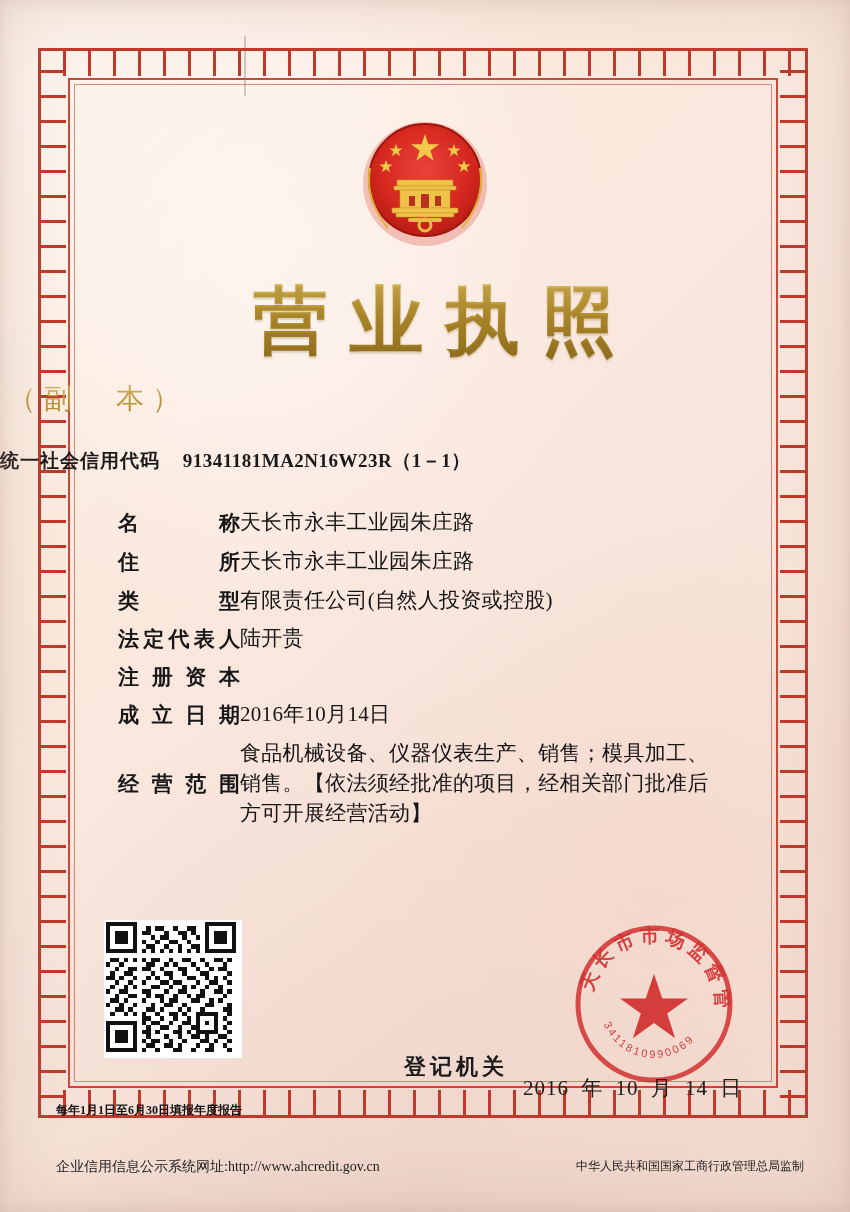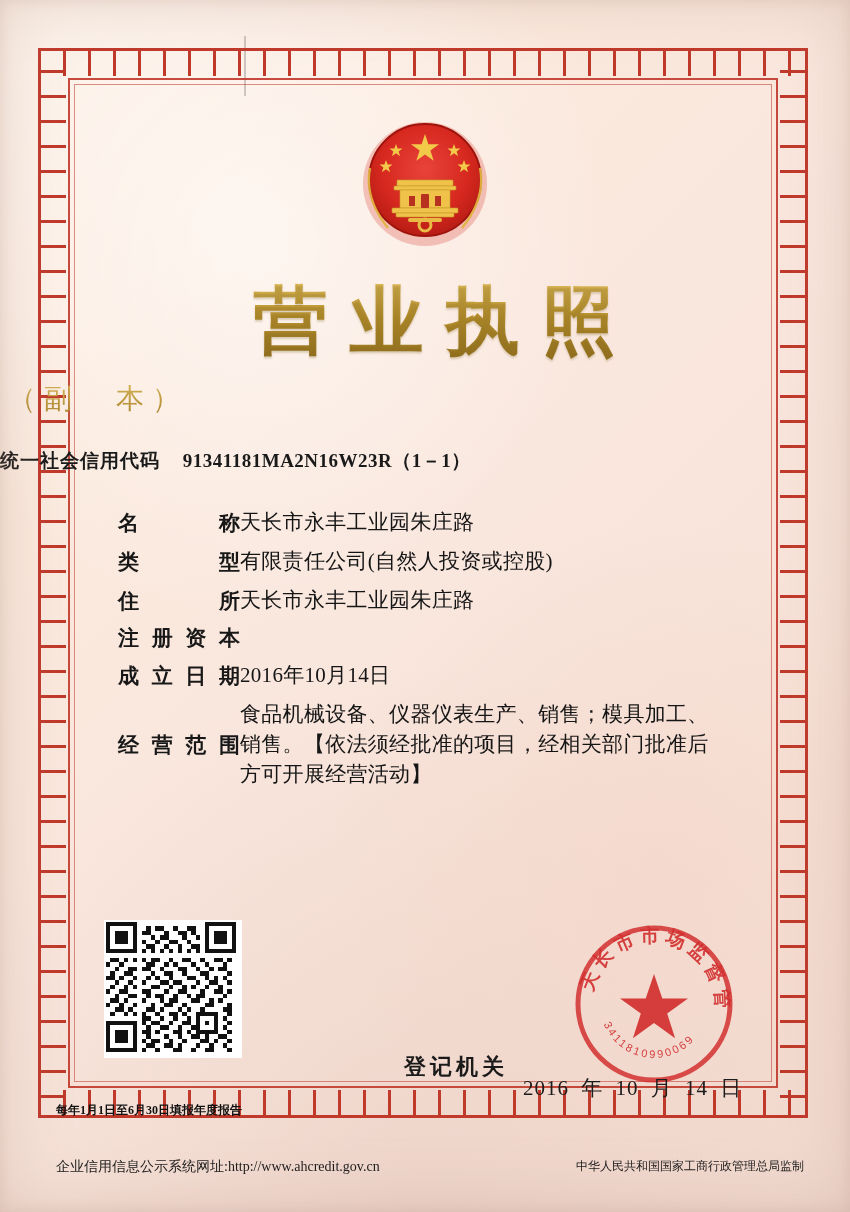--- a/index.html
+++ b/index.html
@@ -345,26 +345,30 @@
     <span class="label">统一社会信用代码</span>
     <span class="value">91341181MA2N16W23R（1－1）</span>
   </div>
 
   <div class="fields">
     <div class="field">
       <div class="fl">名称</div>
       <div class="fv">天长市永丰工业园朱庄路</div>
     </div>
     <div class="field">
+      <div class="fl">住所</div>
+      <div class="fv">天长市永丰工业园朱庄路</div>
+    </div>
+    <div class="field">
       <div class="fl">类型</div>
       <div class="fv">有限责任公司(自然人投资或控股)</div>
     </div>
     <div class="field">
-      <div class="fl">住所</div>
-      <div class="fv">天长市永丰工业园朱庄路</div>
+      <div class="fl">法定代表人</div>
+      <div class="fv">陆开贵</div>
     </div>
     <div class="field">
       <div class="fl">注册资本</div>
     </div>
     <div class="field">
       <div class="fl">成立日期</div>
       <div class="fv">2016年10月14日</div>
     </div>
     <div class="field scope">
       <div class="fl">经营范围</div>

